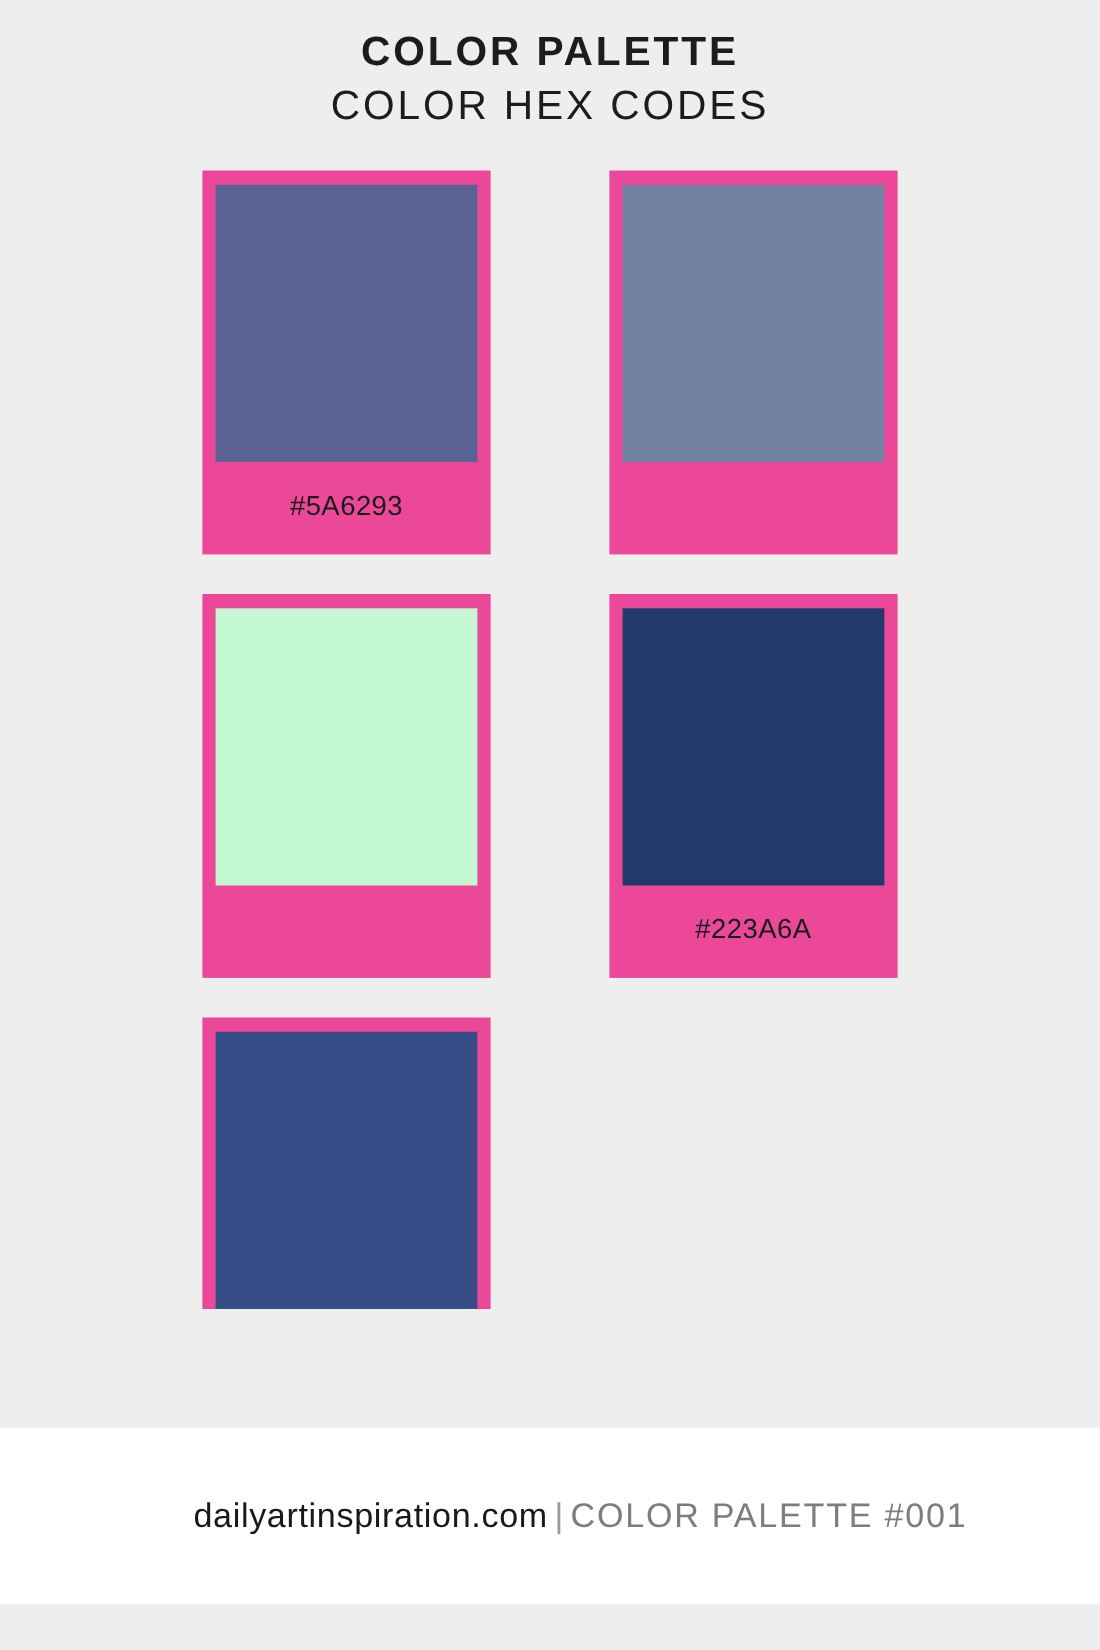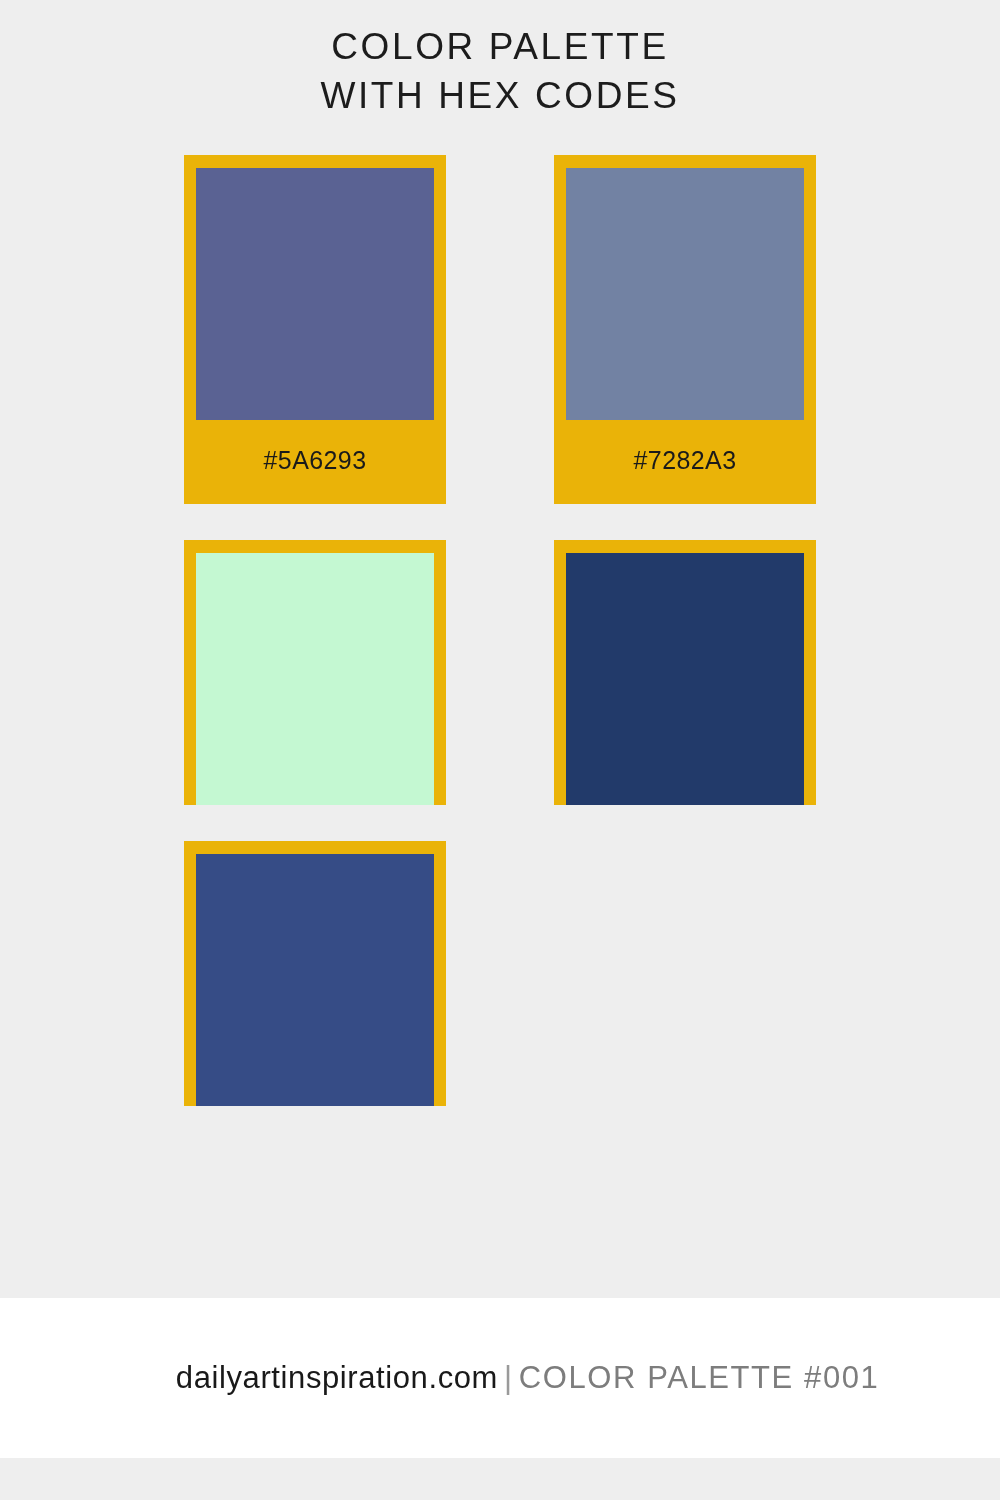--- a/index.html
+++ b/index.html
@@ -50,21 +50,21 @@
     top: 155px;
     left: 184px;
     width: 632px;
     display: flex;
     flex-wrap: wrap;
     gap: 36px 108px;
   }
 
   .card {
     width: 262px;
-    background: #eab308;
+    background: #ec4899;
     box-sizing: border-box;
     padding: 13px 12px 0 12px;
     display: flex;
     flex-direction: column;
     align-items: center;
   }
 
   .swatch {
     width: 238px;
     height: 252px;
@@ -124,43 +124,43 @@
     height: 42px;
     background: #eeeeee;
   }
 </style>
 </head>
 <body style="background-color: rgb(238, 238, 238);">
 
 <div class="page" style="background-color: rgb(238, 238, 238);">
 
   <div class="header">
-    <span class="header-line" style="color: rgb(28, 28, 28);">COLOR PALETTE</span>
-    <span class="header-line" style="color: rgb(28, 28, 28);">WITH HEX CODES</span>
+    <span class="header-line" style="color: rgb(28, 28, 28); font-weight: bold;">COLOR PALETTE</span>
+    <span class="header-line" style="color: rgb(28, 28, 28);">COLOR HEX CODES</span>
   </div>
 
   <div class="grid">
 
     <div class="card">
       <div class="swatch" style="background-color: rgb(90, 98, 147);"></div>
       <div class="hex-label">#5A6293</div>
     </div>
 
     <div class="card">
       <div class="swatch" style="background-color: rgb(114, 130, 163);"></div>
-      <div class="hex-label">#7282A3</div>
     </div>
 
 
     <div class="card">
       <div class="swatch" style="background-color: rgb(196, 248, 210);"></div>
     </div>
 
     <div class="card">
       <div class="swatch" style="background-color: rgb(34, 58, 106);"></div>
+      <div class="hex-label">#223A6A</div>
     </div>
 
     <div class="card">
       <div class="swatch" style="background-color: rgb(54, 76, 134);"></div>
     </div>
 
   </div>
 
   <div class="footer-band">
     <div class="footer-text">

